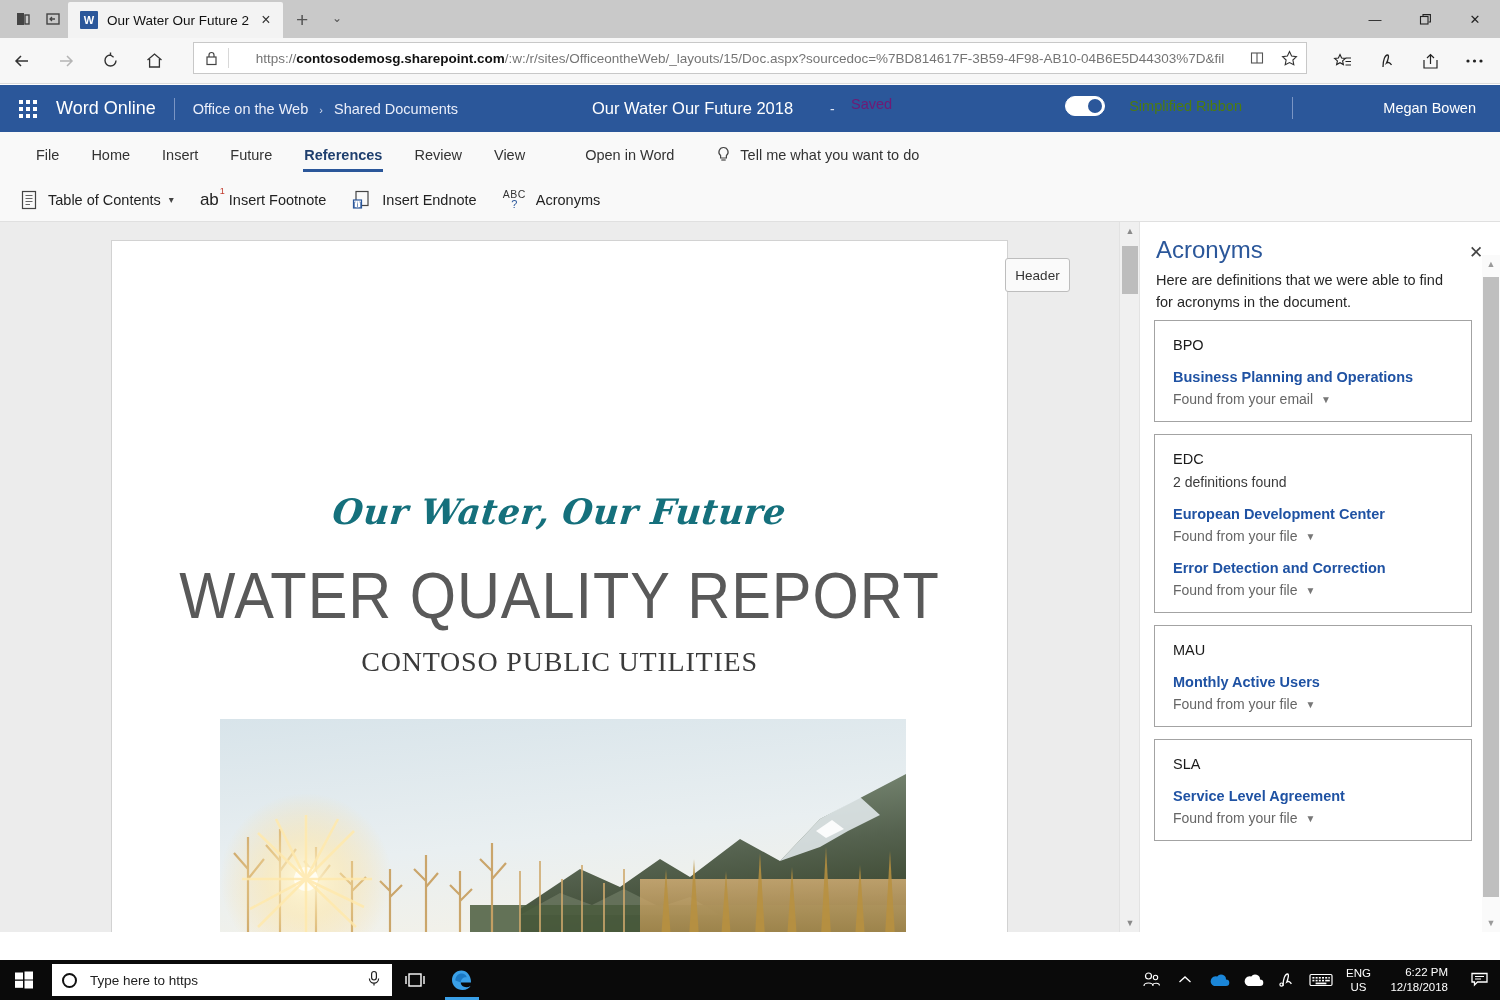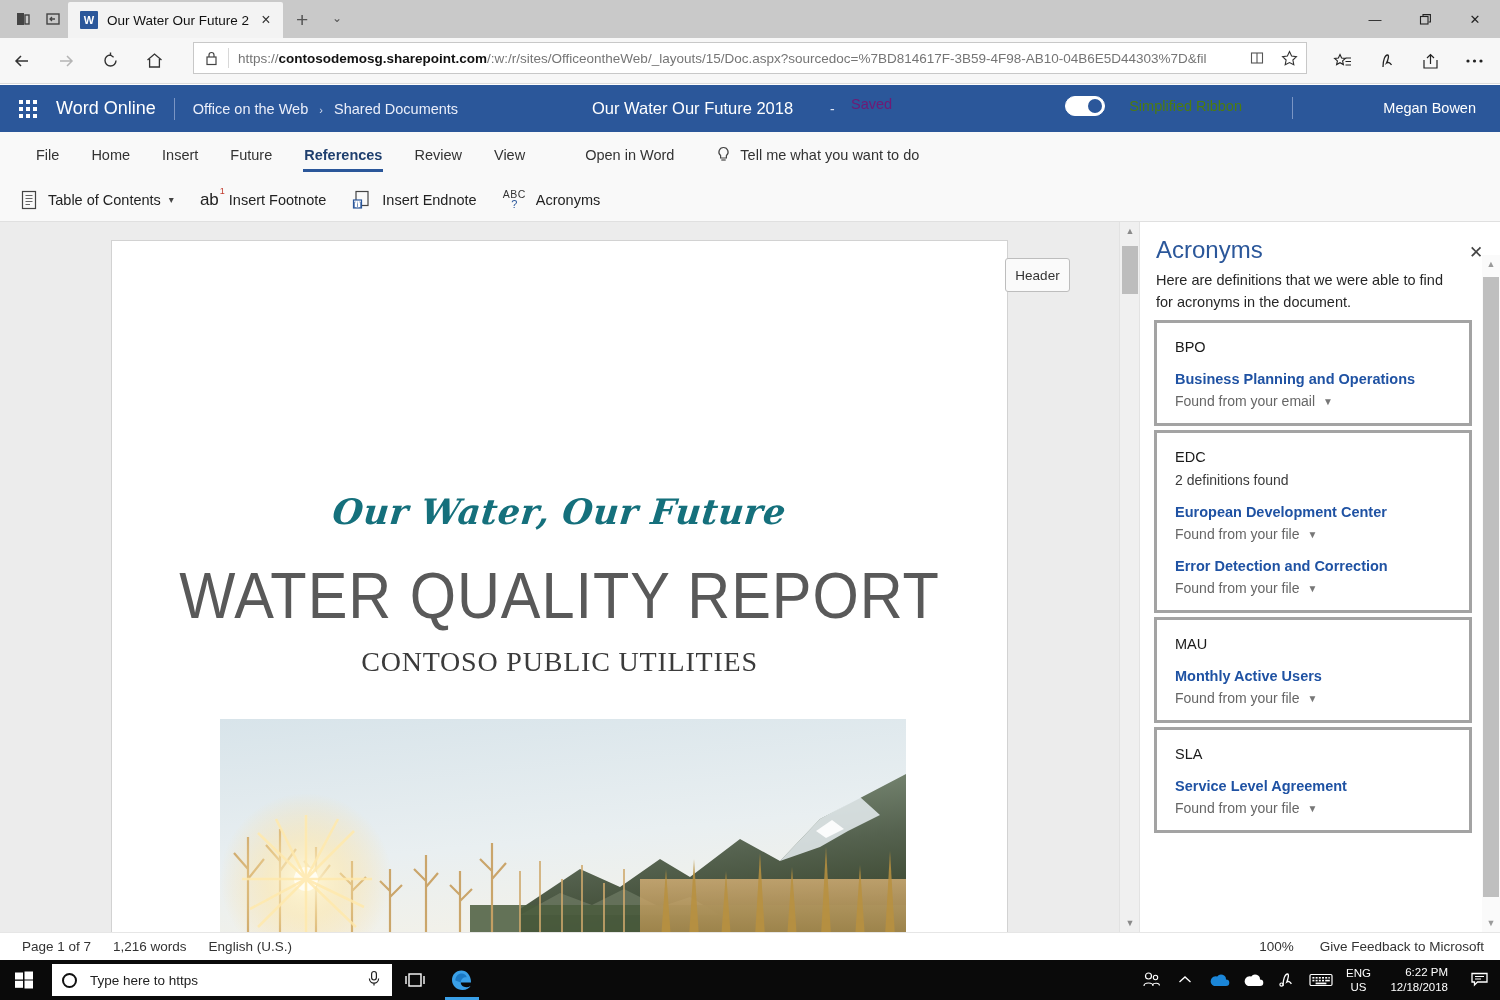--- a/index.html
+++ b/index.html
@@ -52,21 +52,21 @@
   .nav-btn { width: 44px; height: 46px; display: flex; align-items: center; justify-content: center; color: #444; }
   .nav-btn.disabled { color: #b5b5b5; }
   .urlbar {
     position: absolute; left: 193px; top: 42px; width: 1114px; height: 32px;
     background: #ffffff; border: 1px solid #c8c8c8; display: flex; align-items: center;
   }
   .url-lock { width: 34px; display: flex; align-items: center; justify-content: center; color: #444; }
   .url-sep { width: 1px; height: 20px; background: #d8d8d8; }
   .url-text {
     flex: 1 1 auto; font-size: 13.5px; color: #757575; padding-left: 9px;
-    white-space: nowrap; overflow: hidden;
+    white-space: nowrap; overflow: hidden; text-align: center;
   }
   .url-text b { color: #111; font-weight: 700; }
   .url-reader { width: 30px; display: flex; align-items: center; justify-content: center; color: #555; }
   .url-star { width: 34px; display: flex; align-items: center; justify-content: center; color: #333; }
   .edge-tools { position: absolute; right: 4px; top: 38px; height: 46px; display: flex; align-items: center; }
   .et { width: 44px; height: 46px; display: flex; align-items: center; justify-content: center; color: #222; }
 
   
   .obar {
     position: absolute; left: 0; top: 85px; width: 1500px; height: 47px;
@@ -183,21 +183,21 @@
   .pane-title { position: absolute; left: 16px; top: 14px; font-size: 24px; color: #2b579a; font-weight: 400; }
   .pane-close { position: absolute; right: 10px; top: 16px; width: 28px; height: 28px; display: flex; align-items: center; justify-content: center; color: #444; font-size: 17px; }
   .pane-intro {
     position: absolute; left: 16px; top: 48px; width: 300px;
     font-size: 14.5px; color: #262626; line-height: 1.5;
   }
   .cards {
     position: absolute; left: 14px; top: 98px; width: 318px; height: 586px;
     overflow: hidden;
   }
-  .card { border: 3px solid #a3a3a3; background: #fff; padding: 16px 18px 14px 18px; margin-bottom: 4px; }
+  .card { border: 1px solid #a3a3a3; background: #fff; padding: 16px 18px 14px 18px; margin-bottom: 12px; }
   .card-acr { font-size: 14.5px; color: #1a1a1a; }
   .card-count { font-size: 14px; color: #3b3b3b; margin-top: 7px; }
   .defn { margin-top: 16px; }
   .defn-title { font-size: 14.5px; color: #1f52a3; font-weight: 700; }
   .defn-src { font-size: 14px; color: #666; margin-top: 6px; display: flex; align-items: center; }
   .defn-src .cv { margin-left: 8px; font-size: 10px; color: #777; }
   .panescroll {
     position: absolute; right: 0; top: 33px; width: 18px; height: 677px; background: #fafafa;
   }
   .ps-arrow { width: 18px; height: 18px; display: flex; align-items: center; justify-content: center; color: #9a9a9a; font-size: 9px; }
@@ -618,29 +618,20 @@
       <div class="ps-arrow" style="position:absolute;bottom:0;left:0">▼</div>
     </div>
   </div>
 
   <div class="feedback">
     <span>Do you find this helpful?</span>
     <span class="ans">Yes</span>
     <span class="ans">No</span>
   </div>
 
-  <div class="statusbar">
-    <div class="st">Page 1 of 7</div>
-    <div class="st">1,216 words</div>
-    <div class="st">English (U.S.)</div>
-    <div class="st-right">
-      <span class="st" style="margin:0">100%</span>
-      <span class="st" style="margin:0">Give Feedback to Microsoft</span>
-    </div>
-  </div>
 
   <div class="taskbar">
     <div class="startbtn">
       <svg width="20" height="20" viewBox="0 0 20 20">
           <rect x="1" y="2.5" width="8" height="7" fill="#fff"></rect>
           <rect x="10.5" y="1.5" width="8.5" height="8" fill="#fff"></rect>
           <rect x="1" y="10.8" width="8" height="7" fill="#fff"></rect>
           <rect x="10.5" y="10.5" width="8.5" height="8" fill="#fff"></rect>
         </svg>
     </div>

